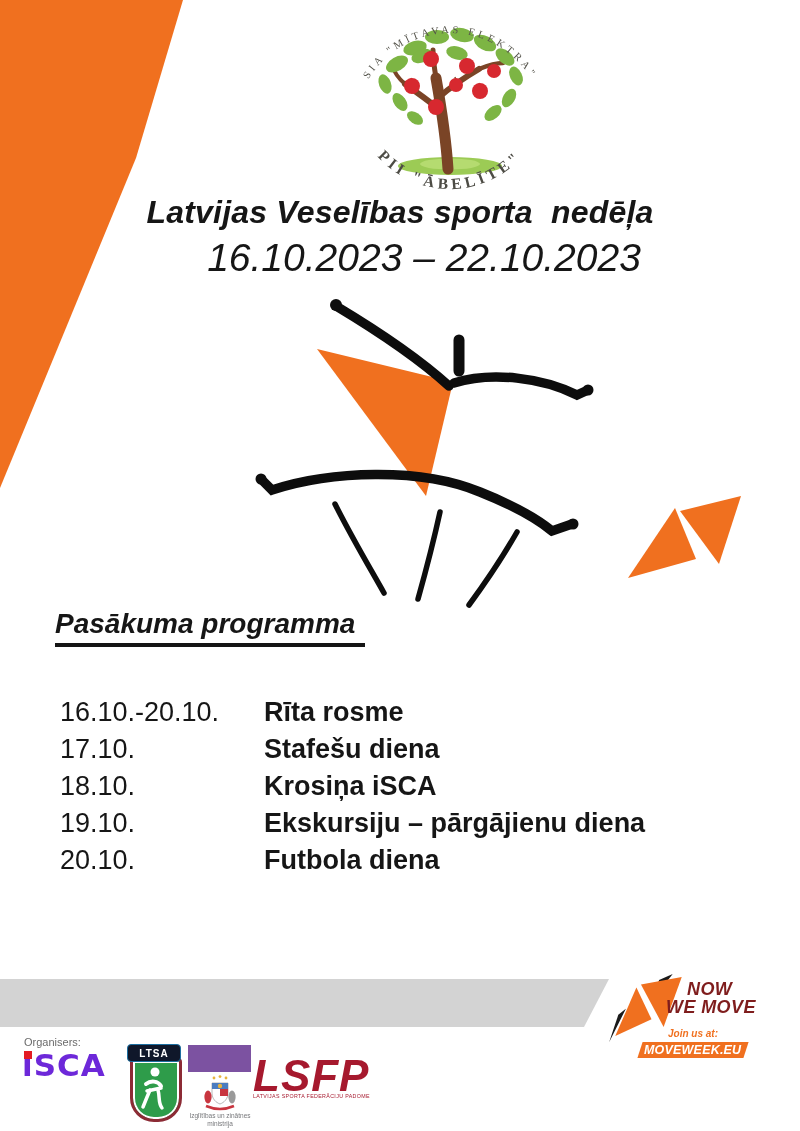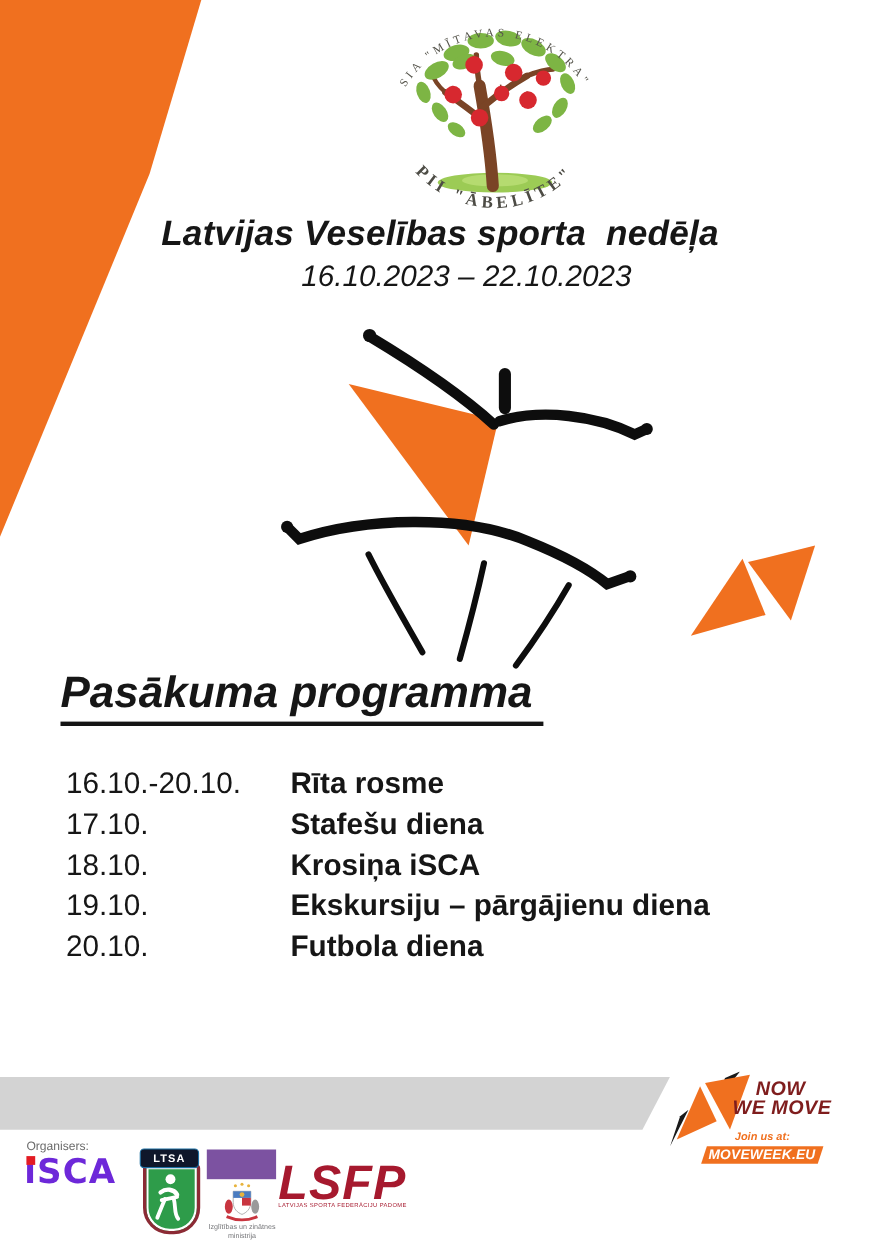--- a/index.html
+++ b/index.html
@@ -18,24 +18,24 @@
   .tree-logo{left:327px;top:6px;width:246px;height:194px;}
 
   
   .title{
     left:0;right:0;top:194px;text-align:center;
     font-size:32px;font-weight:bold;font-style:italic;white-space:pre;
     letter-spacing:.2px;color:#161616;
   }
   .dates{
     left:0;right:0;top:236px;text-align:center;padding-left:48px;
-    font-size:27px;font-style:italic;white-space:pre;color:#161616;
-  }
-
-  .prog-heading{left:55px;top:608px;font-size:40px;font-weight:bold;font-style:italic;}
+    font-size:39px;font-style:italic;white-space:pre;color:#161616;
+  }
+
+  .prog-heading{left:55px;top:608px;font-size:28px;font-weight:bold;font-style:italic;}
   .prog-heading span{display:inline-block;border-bottom:4px solid #151515;padding:0 10px 3px 0;}
 
   .prog-list{left:60px;top:694px;font-size:27px;line-height:37px;}
   .prog-row{display:flex;}
   .prog-date{width:204px;font-weight:normal;}
   .prog-act{font-weight:bold;}
 
   
   .nwm-mark{left:608px;top:974px;width:78px;height:68px;}
   .nwm-words{

